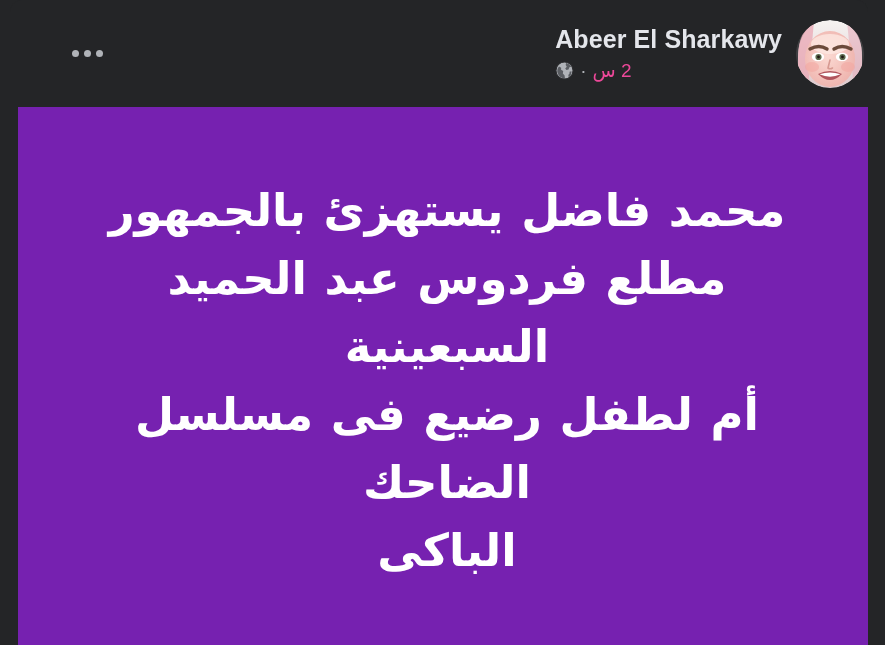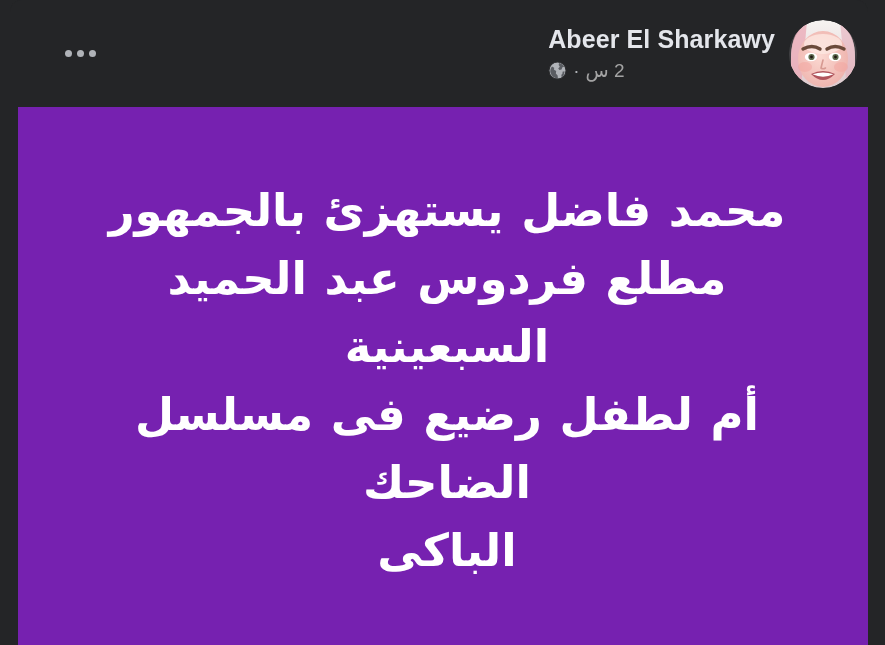--- a/index.html
+++ b/index.html
@@ -33,21 +33,21 @@
     height: 645px;
     background: #242527;
     border-top-left-radius: 12px;
     border-top-right-radius: 12px;
     overflow: hidden;
   }
 
   
   .post-header {
     position: absolute;
-    left: 1px;
+    left: 8px;
     top: 0;
     width: 858px;
     height: 107px;
     background: #242527;
     display: flex;
     align-items: center;
     box-sizing: border-box;
     padding: 0 12px 0 24px;
   }
 
@@ -99,21 +99,21 @@
 
   .post-meta {
     margin-top: 9px;
     display: flex;
     align-items: center;
     gap: 6px;
     direction: rtl;
   }
   .meta-time {
     font-size: 19px;
-    color: #a3a3a3;
+    color: #ec4899;
     cursor: pointer;
     white-space: nowrap;
   }
   .meta-sep {
     font-size: 19px;
     color: #b0b3b8;
   }
   .globe-icon {
     width: 19px;
     height: 19px;

